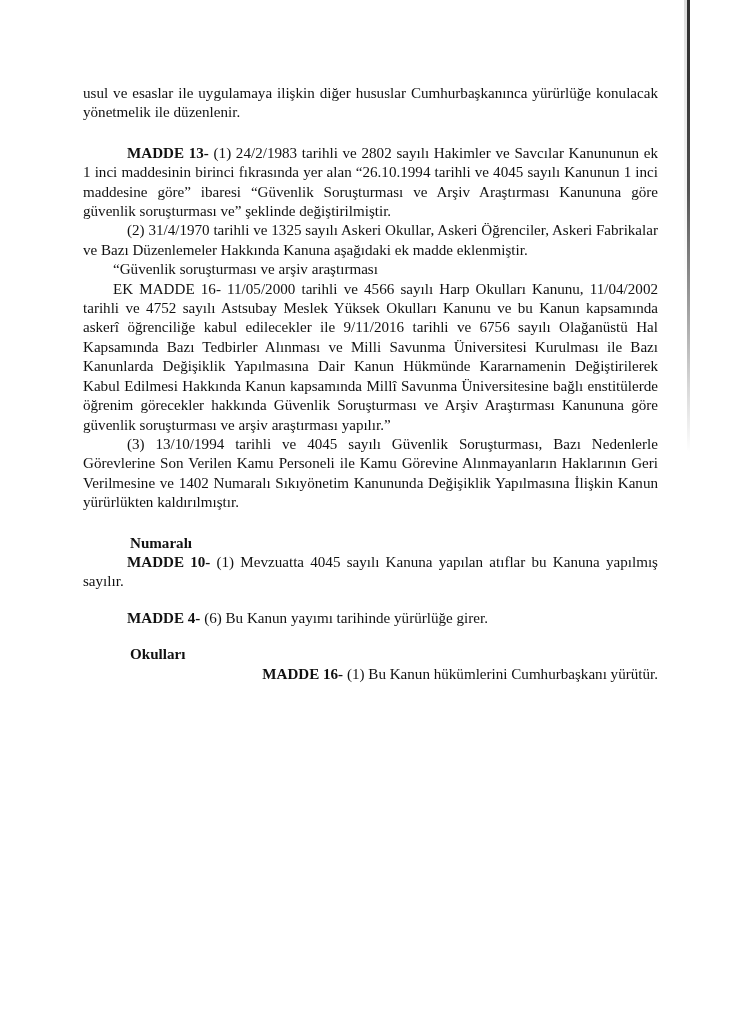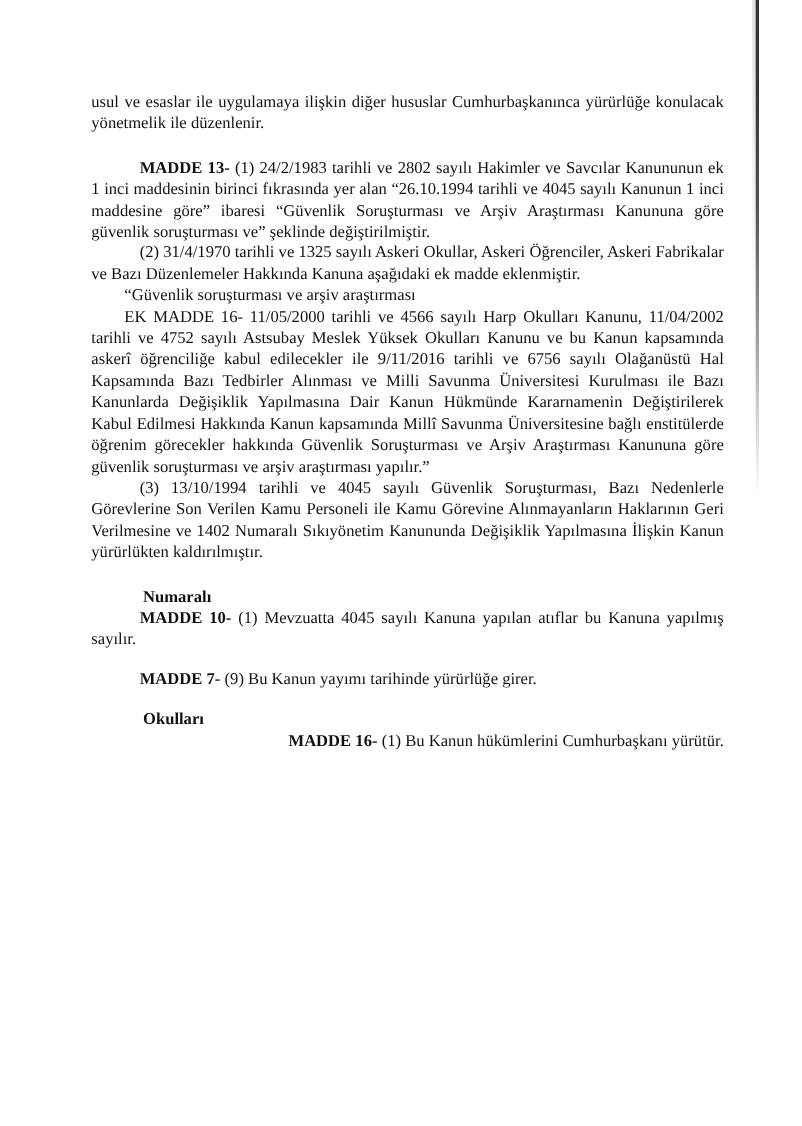--- a/index.html
+++ b/index.html
@@ -117,21 +117,21 @@
 
     <div class="gap-lg"></div>
 
     <div class="heading">Numaralı</div>
 
     <p class="para indent"><span class="madde">MADDE 10-</span> <span>(1) Mevzuatta 4045 sayılı Kanuna yapılan atıflar bu Kanuna yapılmış sayılır.</span></p>
 
     <div class="gap-md"></div>
 
 
-    <p class="para indent no-justify" style="text-align:left"><span class="madde">MADDE 7-</span> <span>(9) Bu Kanun yayımı tarihinde yürürlüğe girer.</span></p>
+    <p class="para indent no-justify" style="text-align:left"><span class="madde">MADDE 4-</span> <span>(6) Bu Kanun yayımı tarihinde yürürlüğe girer.</span></p>
 
     <div class="gap-md"></div>
 
     <div class="heading">Okulları</div>
 
     <p class="para indent" style="text-align:right"><span class="madde">MADDE 16-</span> <span>(1) Bu Kanun hükümlerini Cumhurbaşkanı yürütür.</span></p>
 
   </div>
 </div>
 

